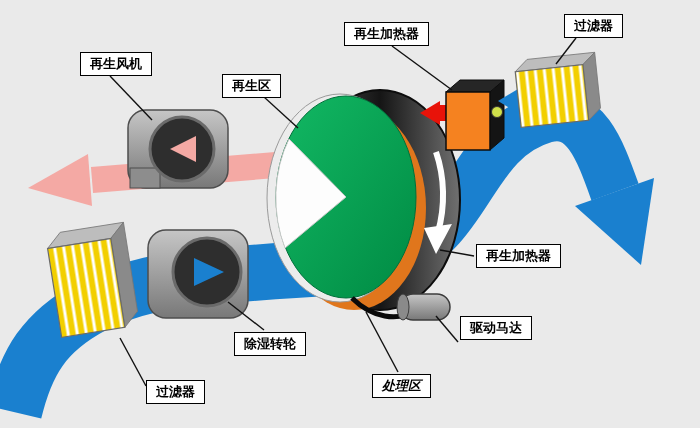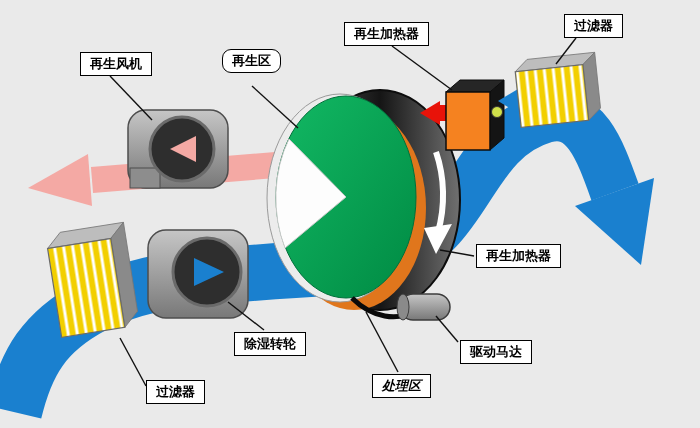--- a/index.html
+++ b/index.html
@@ -116,21 +116,21 @@
       <line x1="576" y1="38" x2="556" y2="64"></line>
       <line x1="474" y1="256" x2="440" y2="250"></line>
       <line x1="458" y1="342" x2="436" y2="316"></line>
       <line x1="264" y1="330" x2="228" y2="302"></line>
       <line x1="398" y1="372" x2="366" y2="312"></line>
       <line x1="146" y1="386" x2="120" y2="338"></line>
     </g>
   </svg>
 
   <div class="callout" style="left:34px;  top:52px;margin-left:46px;">再生风机</div>
-  <div class="callout" style="left:222px; top:49px;border-radius:9px;">再生区</div>
+  <div class="callout" style="left:222px; top:74px;">再生区</div>
   <div class="callout" style="left:344px; top:22px;">再生加热器</div>
   <div class="callout" style="left:564px; top:14px;">过滤器</div>
   <div class="callout" style="left:476px; top:244px;">再生加热器</div>
-  <div class="callout" style="left:460px; top:340px;">驱动马达</div>
+  <div class="callout" style="left:460px; top:316px;">驱动马达</div>
   <div class="callout" style="left:234px; top:332px;">除湿转轮</div>
   <div class="callout" style="left:372px; top:374px;font-style:italic;">处理区</div>
   <div class="callout" style="left:146px; top:380px;">过滤器</div>
 </div>
 
 </body></html>

